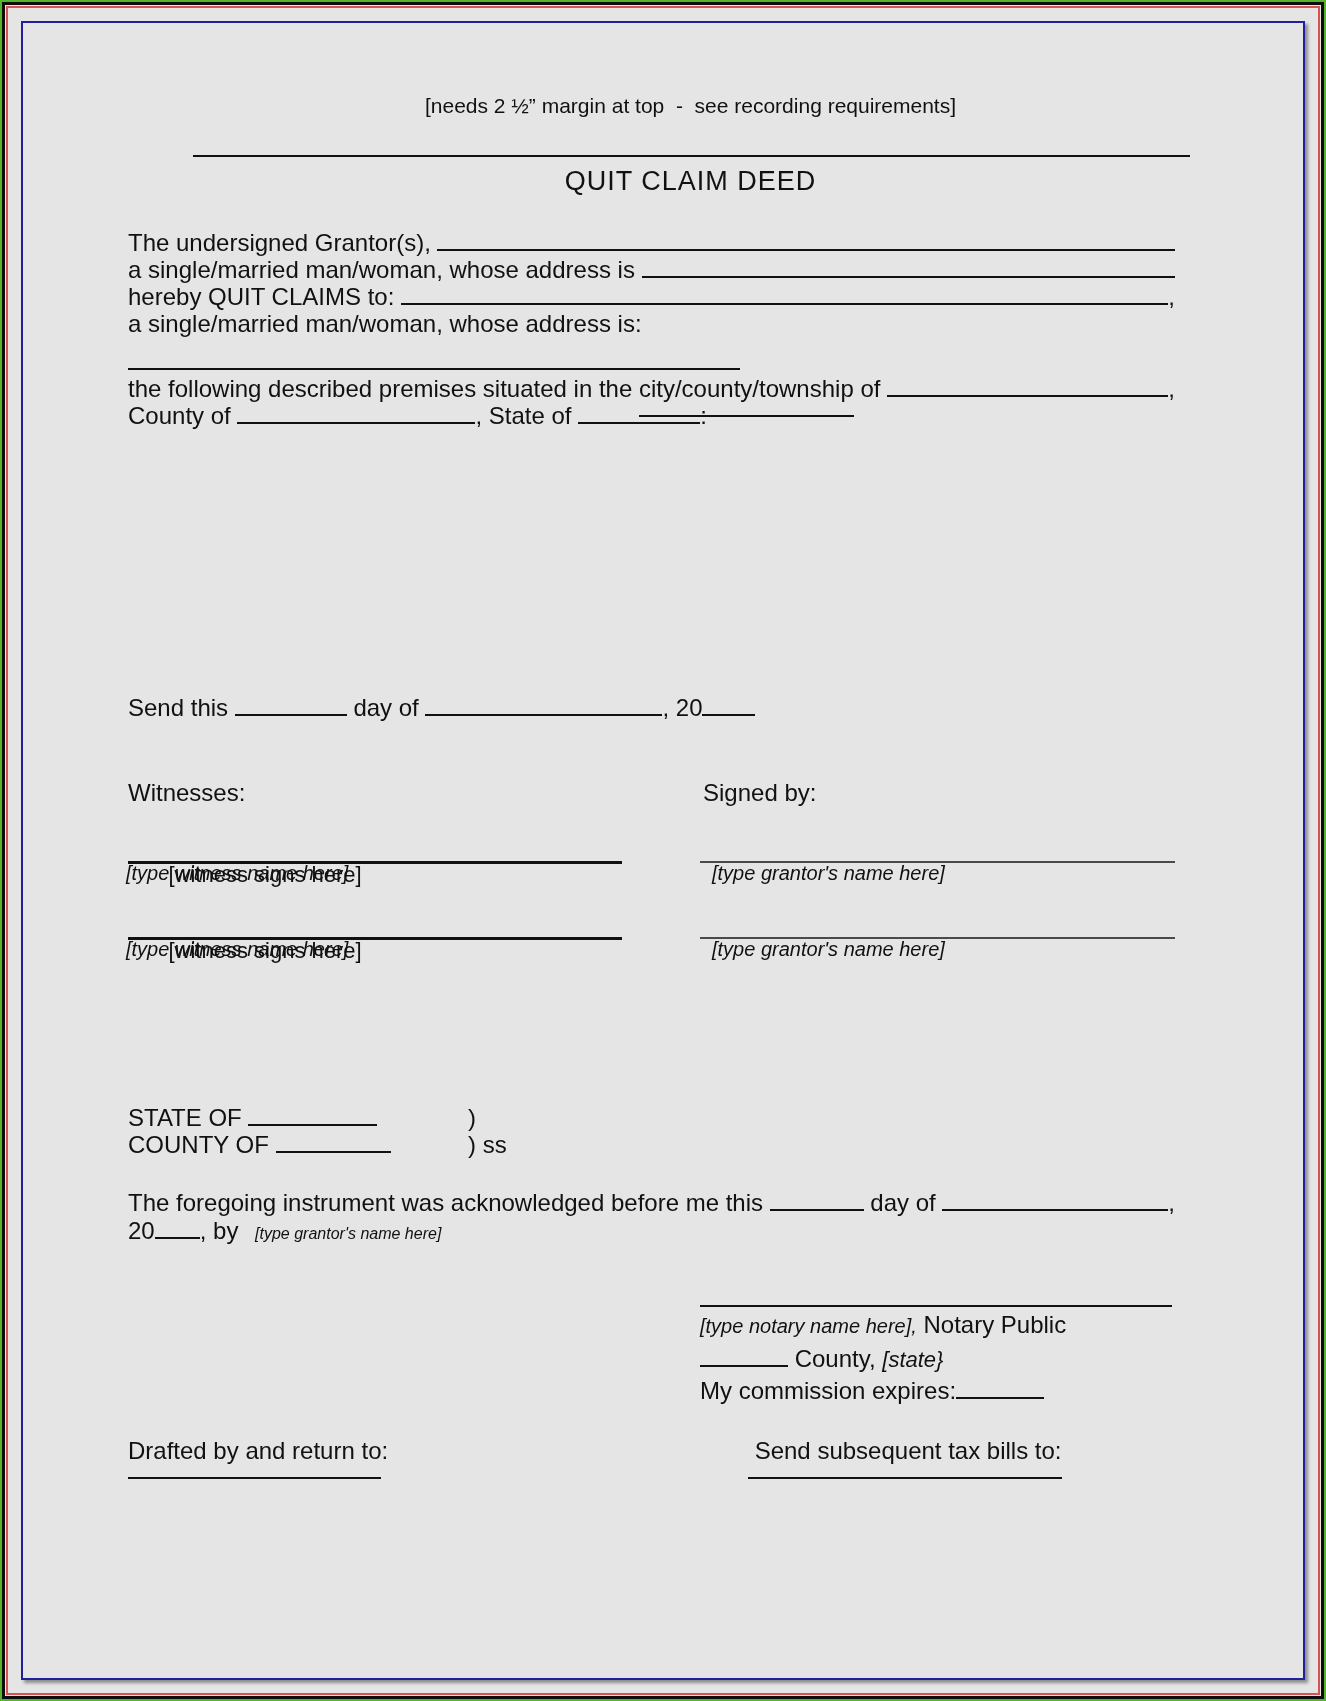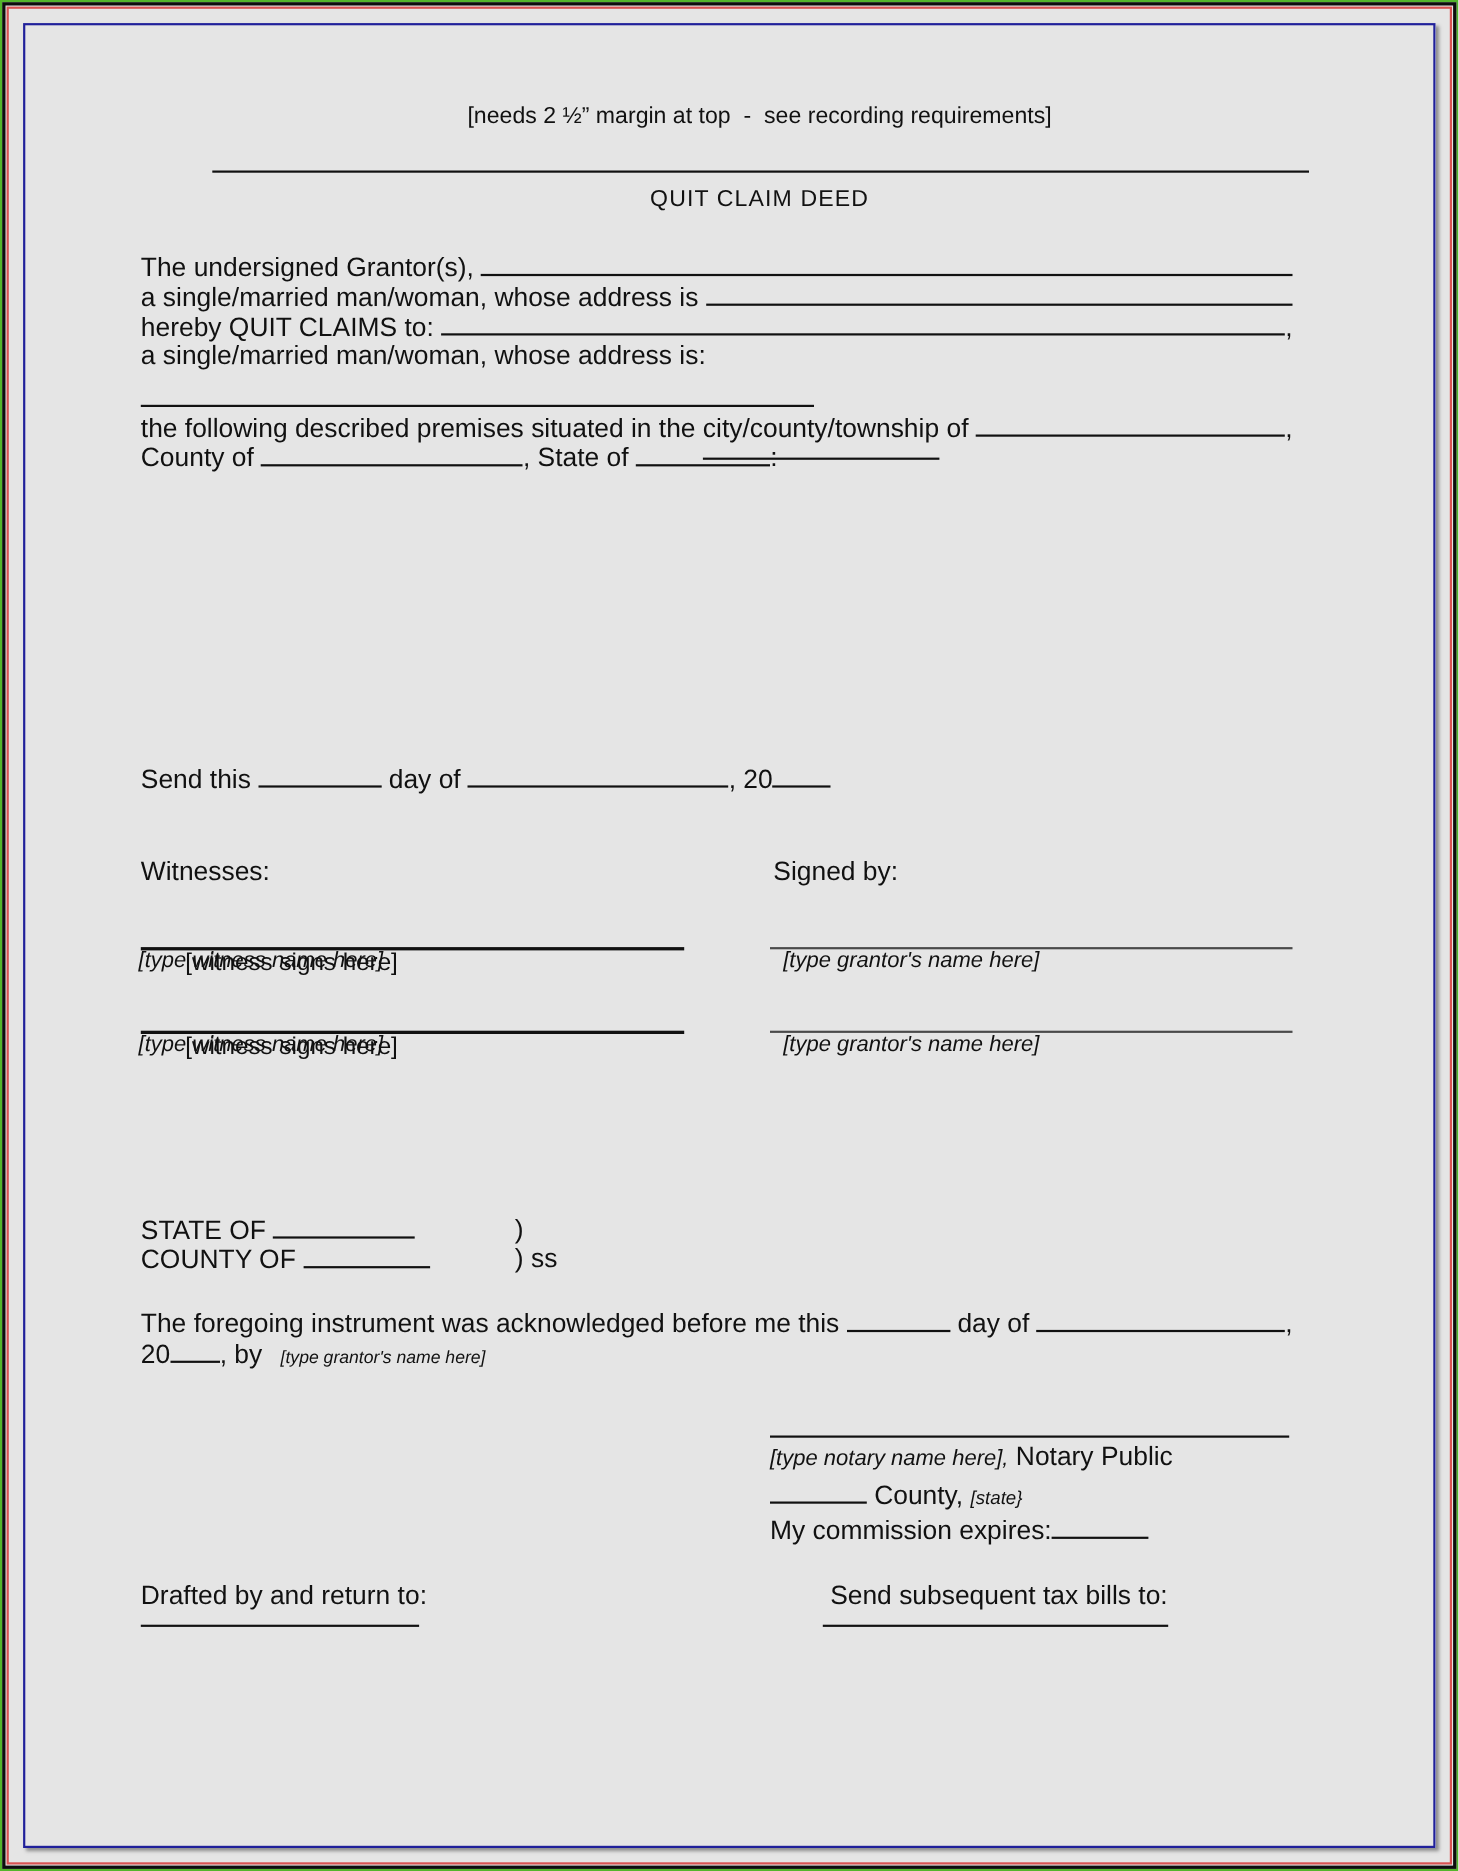--- a/index.html
+++ b/index.html
@@ -25,25 +25,25 @@
   .blank{display:inline-block;height:20px;border-bottom:2px solid #111;margin-bottom:-5px;}
   .gap{display:inline-block;height:20px;}
   .fill{flex:1 1 auto;}
   .hr-line{position:absolute;height:27px;border-bottom:2px solid #111;}
   .gline{position:absolute;height:27px;border-bottom:2px solid #4a4a4a;}
   .wsign{
     position:absolute;height:27px;line-height:27px;border-bottom:3px solid #111;
     padding-left:16px;font-size:22px;white-space:pre;
   }
   .it{font-style:italic;font-size:20px;}
-  .it17{font-style:italic;font-size:17px;}
+  .it17{font-style:italic;font-size:22px;}
   .small-it{font-style:italic;font-size:16px;}
   .ulw{border-bottom:2px solid #111;padding-bottom:13px;}
   .note{font-size:21px;}
-  .title{font-size:21px;line-height:36px;height:36px;letter-spacing:1px;}
+  .title{font-size:27px;line-height:36px;height:36px;letter-spacing:1px;}
 </style>
 </head>
 <body>
 
 <div class="page">
 
   <div class="f-green"></div>
   <div class="f-black"></div>
   <div class="f-red"></div>
   <div class="f-blue"></div>

